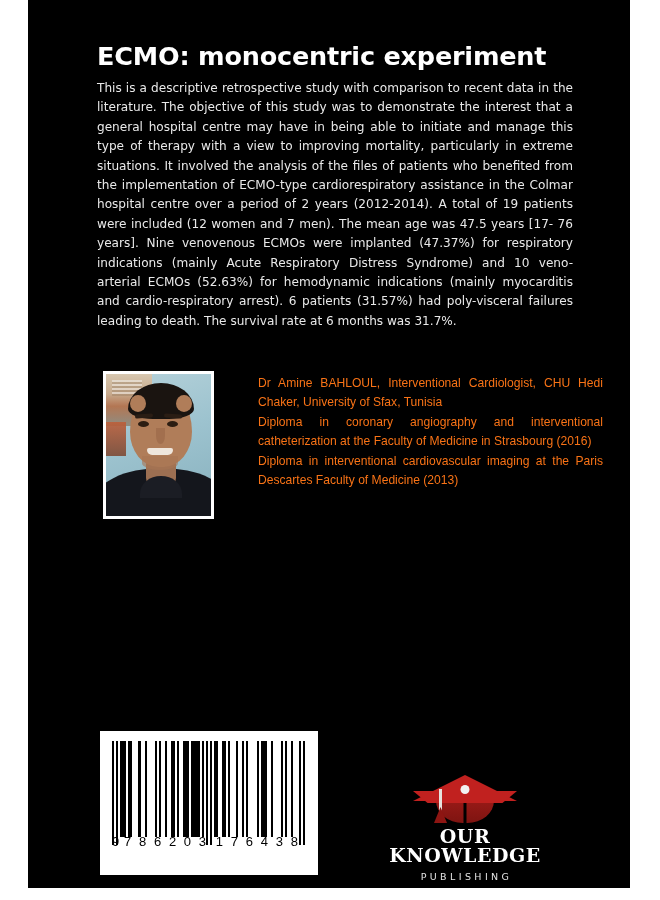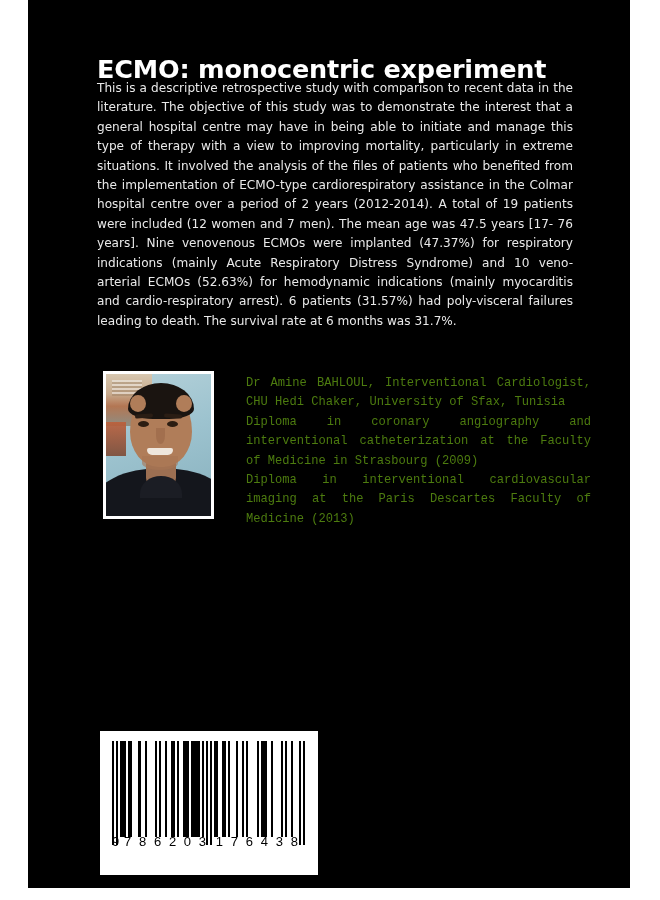--- a/index.html
+++ b/index.html
@@ -28,21 +28,21 @@
     width: 602px;
     height: 888px;
     background: #000000;
     overflow: hidden;
   }
 
   
   .title {
     position: absolute;
     left: 69px;
-    top: 38px;
+    top: 25px;
     width: 500px;
     color: #ffffff;
     font-family: "DejaVu Sans", sans-serif;
     font-size: 25.5px;
     font-weight: bold;
     letter-spacing: -0.2px;
     line-height: 1.1;
   }
 
   
@@ -213,25 +213,25 @@
     position: absolute;
     left: 36px; top: 82px;
     width: 36px; height: 14px;
     background: #a87453;
     border-radius: 0 0 50% 50%;
     opacity: .6;
   }
 
   .bio {
     position: absolute;
-    left: 149px;
+    left: 161px;
     top: 3px;
     width: 345px;
-    color: #4d7c0f;
-    font-family: Liberation Mono, monospace;
+    color: #f97316;
+    font-family: Liberation Sans, sans-serif;
     font-size: 12.1px;
     line-height: 19.4px;
     text-align: justify;
     text-justify: inter-word;
   }
   .bio p { margin: 0; }
   .bio p.nojust { text-align: left; }
 
   
   .barcode-panel {
@@ -394,21 +394,21 @@
           <div class="ph-brow r"></div>
           <div class="ph-eye l"></div>
           <div class="ph-eye r"></div>
           <div class="ph-nose"></div>
           <div class="ph-mouth"></div>
         </div>
       </div>
 
       <div class="bio">
         <p>Dr Amine BAHLOUL, Interventional Cardiologist, CHU Hedi Chaker, University of Sfax, Tunisia</p>
-        <p>Diploma in coronary angiography and interventional catheterization at the Faculty of Medicine in Strasbourg (2009)</p>
+        <p>Diploma in coronary angiography and interventional catheterization at the Faculty of Medicine in Strasbourg (2016)</p>
         <p>Diploma in interventional cardiovascular imaging at the Paris Descartes Faculty of Medicine (2013)</p>
       </div>
     </div>
 
     <div class="barcode-panel">
       <div class="barcode-bars" id="barcode-bars">
           <div class="bar guard" style="width: 2.04211px;"></div>
           <div style="width: 2.04211px; background: transparent; height: 96px;"></div>
           <div class="bar guard" style="width: 2.04211px;"></div>
           <div style="width: 2.04211px; background: transparent; height: 96px;"></div>
@@ -484,15 +484,28 @@
             <span>1</span>
             <span>7</span>
             <span>6</span>
             <span>4</span>
             <span>3</span>
             <span>8</span>
           </div>
         </div>
     </div>
 
+    <div class="logo">
+      <div class="cap">
+        <div class="cap-base"></div>
+        <div class="cap-split"></div>
+        <div class="cap-board"></div>
+        <div class="cap-board2"></div>
+        <div class="cap-tassel-line"></div>
+        <div class="cap-tassel-end"></div>
+        <div class="cap-button"></div>
+      </div>
+      <div class="logo-name">OUR KNOWLEDGE</div>
+      <div class="logo-sub">PUBLISHING</div>
+    </div>
 
   </div>
 </div>
 
 </body></html>

